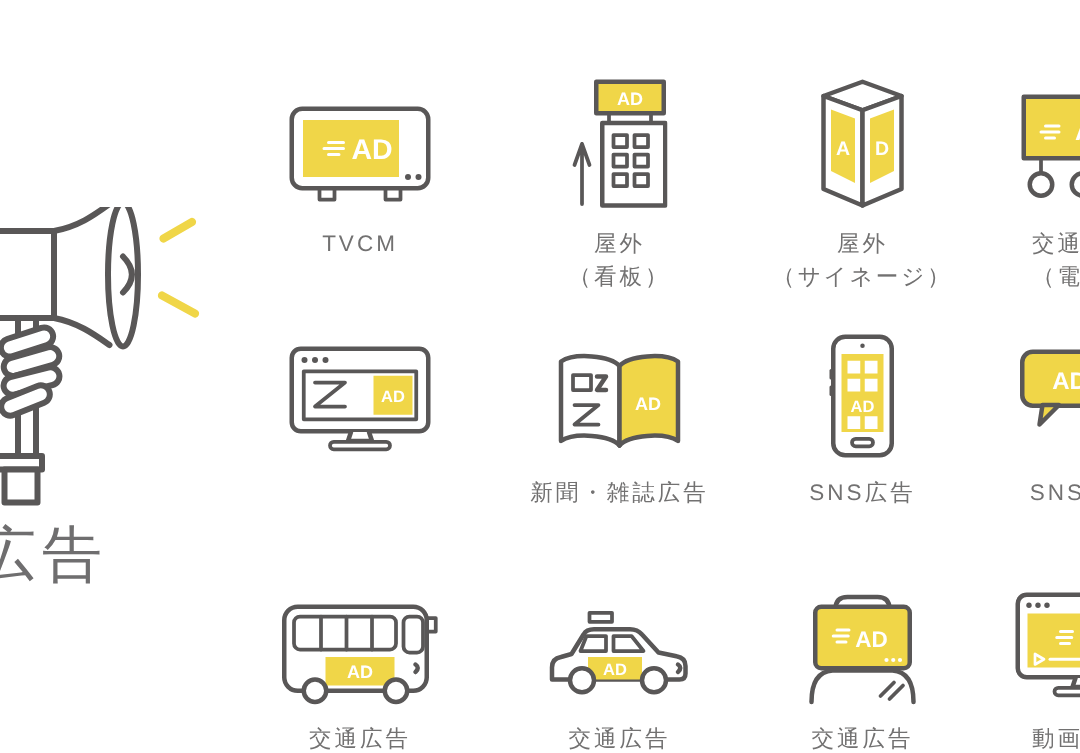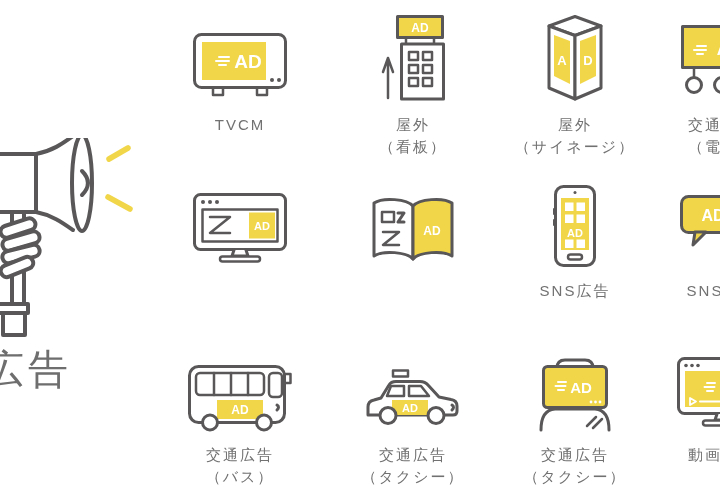--- a/index.html
+++ b/index.html
@@ -1,21 +1,21 @@
 <!DOCTYPE html>
 <html><head>
 <meta charset="utf-8">
 <style>
   html,body{margin:0;padding:0;background:#fff;}
   .canvas{
     position:relative;width:720px;height:502px;background:#ffffff;
     overflow:hidden;font-family:"Liberation Sans","DejaVu Sans",sans-serif;
   }
   .cell{position:absolute;width:140px;display:flex;flex-direction:column;align-items:center;}
-  .icon-area{height:88px;display:flex;align-items:flex-end;justify-content:center;}
+  .icon-area{height:88px;display:flex;align-items:flex-end;justify-content:center;margin-top:38px;}
   .label{
     margin-top:12px;font-size:15px;line-height:1.45;color:#727171;text-align:center;
     white-space:pre-line;letter-spacing:2px;
   }
   .r1{top:14px}.r2{top:180px}.r3{top:344px}
   .c1{left:170px}.c2{left:343px}.c3{left:505px}.c4{left:652px}
   svg{display:block;}
   svg .ln{fill:none;stroke:#595757;stroke-width:3;stroke-linecap:round;stroke-linejoin:round;}
   svg .lnf{fill:#ffffff;stroke:#595757;stroke-width:3;stroke-linecap:round;stroke-linejoin:round;}
   svg .thin{stroke-width:2.5;}
@@ -150,20 +150,21 @@
     <div class="icon-area">
       <svg width="92" height="74" viewBox="0 0 92 74">
         <path class="lnf" d="M46,12 C40,5 16,3 7,9 L7,62 C16,56 40,58 46,65 Z"></path>
         <path class="yelb" d="M46,12 C52,5 76,3 85,9 L85,62 C76,56 52,58 46,65 Z"></path>
         <rect class="ln thin" x="15" y="18" width="12" height="10"></rect>
         <path class="ln" d="M31,19 h6 l-6,9 h6" stroke-width="2"></path>
         <path class="ln thin" d="M16,38 h16 l-16,13 h16"></path>
         <text x="65" y="41" font-size="12" text-anchor="middle">AD</text>
       </svg>
     </div>
+    <div class="label">新聞・雑誌広告</div>
   </div>
 
   <div class="cell r2 c3">
     <div class="icon-area">
       <svg width="48" height="84" viewBox="0 0 48 84">
         <rect class="lnf" x="4.5" y="2.5" width="39" height="79" rx="8"></rect>
         <circle class="dot" cx="24" cy="8.5" r="1.5"></circle>
         <rect class="yel" x="10" y="14" width="28" height="52"></rect>
         <g class="wdot">
           <rect x="14" y="18.5" width="8.5" height="8.5"></rect>

